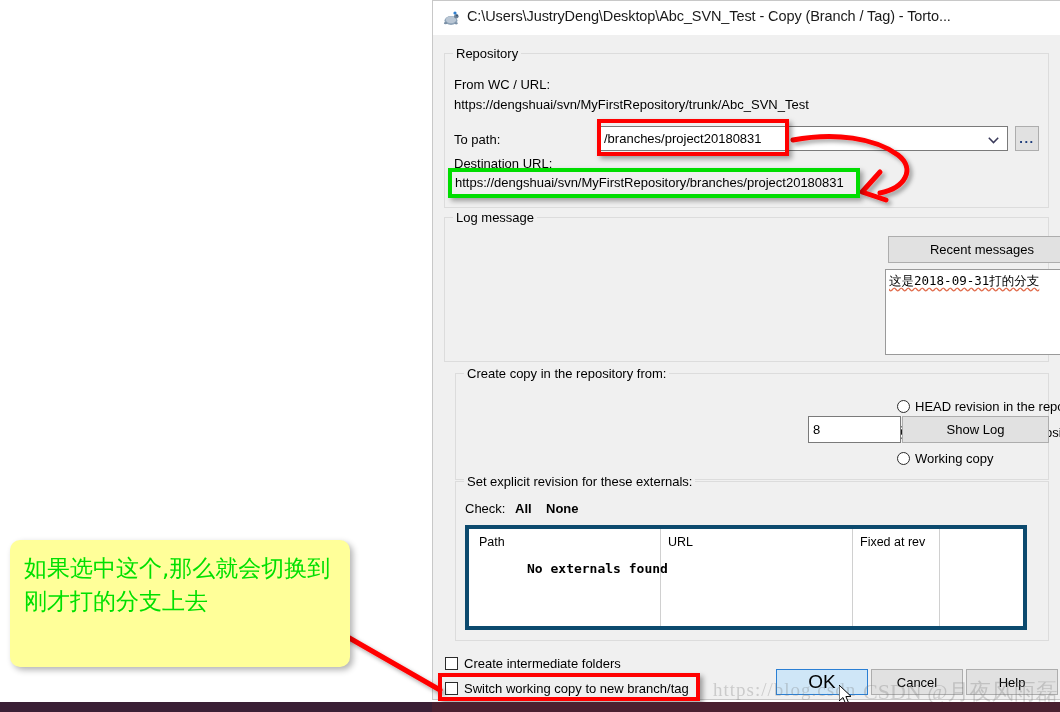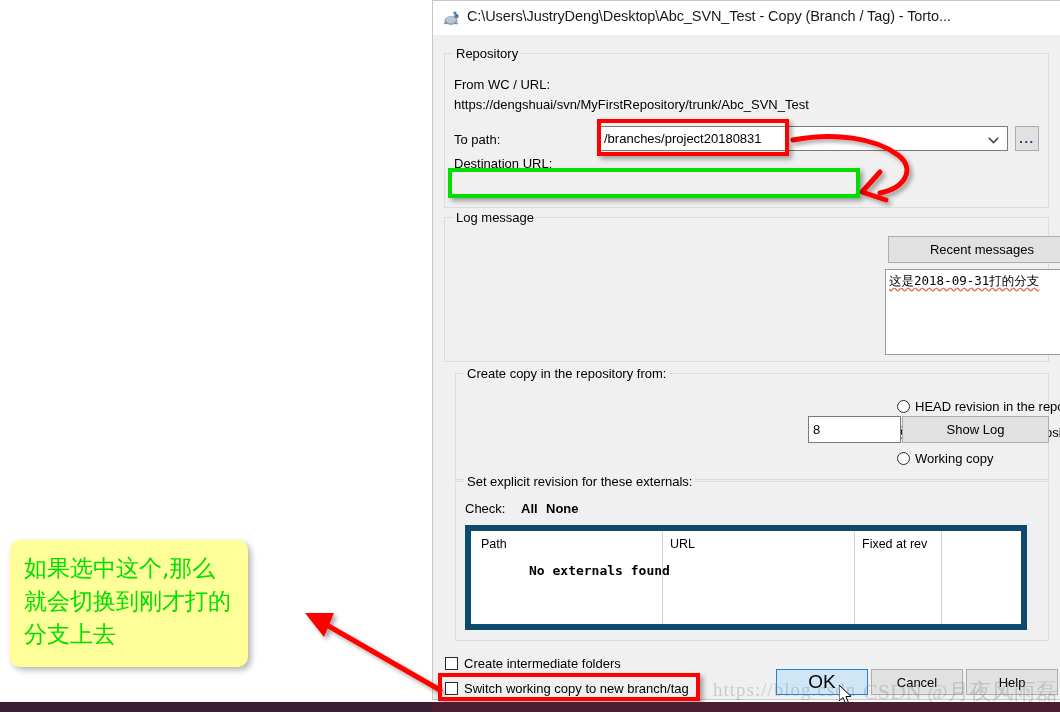--- a/index.html
+++ b/index.html
@@ -170,21 +170,21 @@
     color: #000;
     white-space: nowrap;
     text-decoration: underline wavy #e06a4a;
     text-underline-offset: 2px;
   }
 
   
   #extbl {
     position: absolute;
     background: #fff;
-    border: 6px solid #0c4a6e;
+    border: 4px solid #0c4a6e;
     box-sizing: border-box;
   }
   .colsep {
     position: absolute;
     top: 0; bottom: 0;
     width: 1px;
     background: #d0d0d0;
   }
   .colhdr {
     position: absolute;
@@ -232,21 +232,21 @@
   }
   .rect-green {
     position: absolute;
     border: 4px solid #00dd00;
     box-sizing: border-box;
     box-shadow: 3px 3px 5px rgba(0,0,0,0.35);
   }
   #note {
     position: absolute;
     left: 10px; top: 540px;
-    width: 238px; height: 127px;
+    width: 340px; height: 127px;
     background: #ffff99;
     border-radius: 10px;
     box-shadow: 3px 3px 6px rgba(0,0,0,0.3);
     box-sizing: border-box;
     padding: 12px 14px;
   }
   #note-text {
     font-family: "DejaVu Sans", sans-serif;
     font-size: 23px;
     line-height: 33px;
@@ -320,20 +320,21 @@
     <span class="combo-arrow">
       <svg width="11" height="7" viewBox="0 0 11 7">
         <polyline points="0.8,0.8 5.5,5.6 10.2,0.8" fill="none" stroke="#3a3a5a" stroke-width="1.5"></polyline>
       </svg>
     </span>
   </div>
 
   <div class="btn dots" style="left:582px; top:125px; width:24px; height:25px;">...</div>
 
   <div class="lbl" style="left:21px; top:155px;">Destination URL:</div>
+  <div class="lbl" style="left:22px; top:174px;">https://dengshuai/svn/MyFirstRepository/branches/project20180831</div>
 
   <div class="group" style="left:11px; top:216px; width:605px; height:145px;">
     <div class="group-title">Log message</div>
   </div>
   <div class="btn" style="left:455px; top:235px; width:188px; height:27px;">Recent messages</div>
 
   <div id="logbox" style="left:452px; top:268px; width:588px; height:86px;">
     <div id="logtext">这是2018-09-31打的分支</div>
   </div>
 
@@ -358,21 +359,21 @@
 
   <div class="textinput" style="left:375px; top:415px; width:93px; height:27px;">8</div>
 
   <div class="btn" style="left:469px; top:415px; width:147px; height:27px;">Show Log</div>
 
   <div class="group" style="left:22px; top:480px; width:594px; height:160px;">
     <div class="group-title">Set explicit revision for these externals:</div>
   </div>
 
   <div class="lbl" style="left:32px; top:500px;">Check:</div>
-  <div class="chk-link" style="left:88px; top:500px;">All</div>
+  <div class="chk-link" style="left:82px; top:500px;">All</div>
   <div class="chk-link" style="left:113px; top:500px;">None</div>
 
   <div id="extbl" style="left:32px; top:524px; width:562px; height:105px;">
     <div class="colsep" style="left:191px;"></div>
     <div class="colsep" style="left:383px;"></div>
     <div class="colsep" style="left:470px;"></div>
     <div class="colhdr" style="left:10px;">Path</div>
     <div class="colhdr" style="left:199px;">URL</div>
     <div class="colhdr" style="left:391px;">Fixed at rev</div>
     <div id="noext">No externals found</div>

